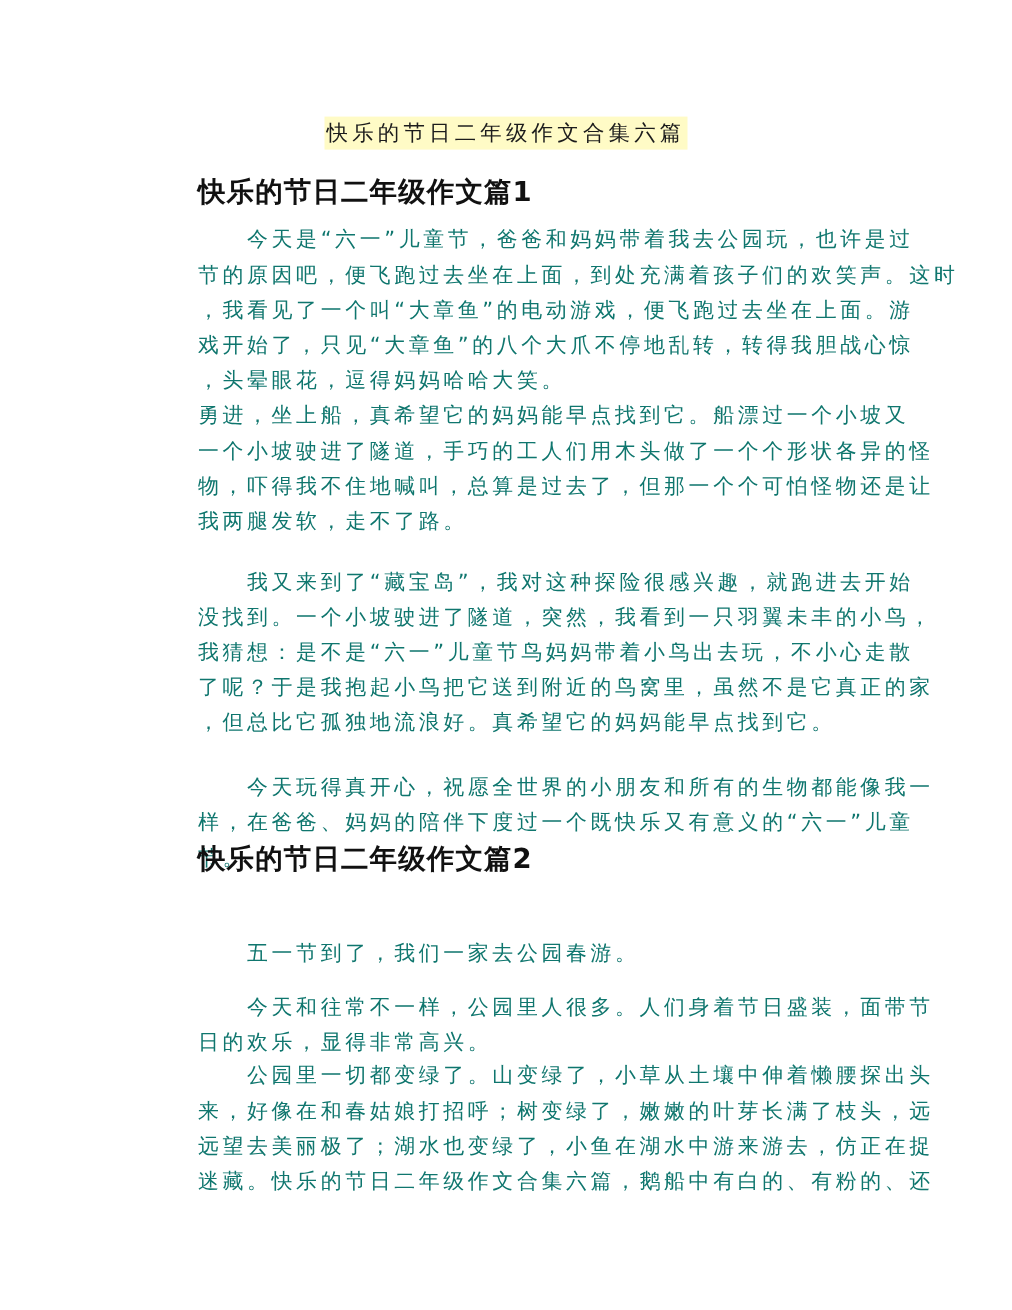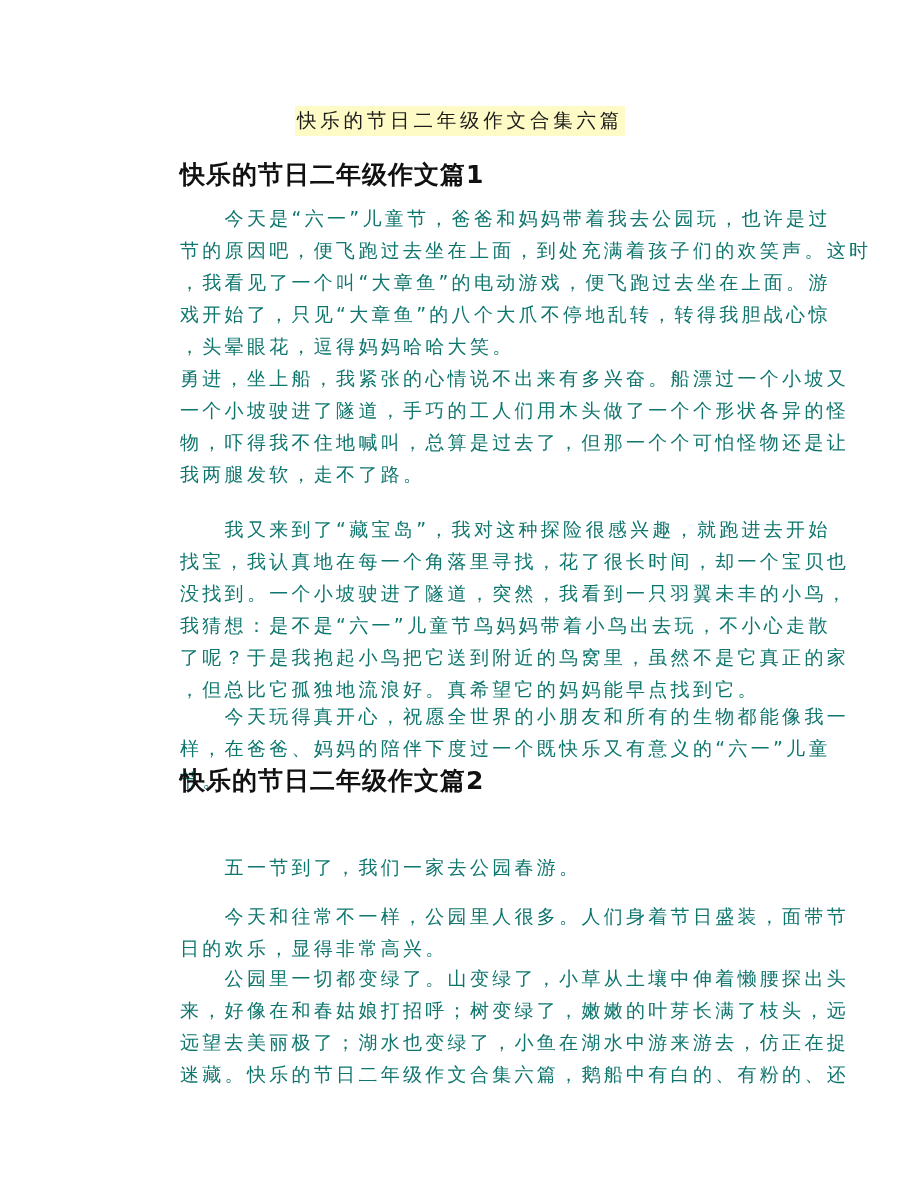--- a/index.html
+++ b/index.html
@@ -27,29 +27,28 @@
 
   <div class="para" style="top:202px;">
     <span class="line">　　今天是“六一”儿童节，爸爸和妈妈带着我去公园玩，也许是过</span>
     <span class="line">节的原因吧，便飞跑过去坐在上面，到处充满着孩子们的欢笑声。这时</span>
     <span class="line">，我看见了一个叫“大章鱼”的电动游戏，便飞跑过去坐在上面。游</span>
     <span class="line">戏开始了，只见“大章鱼”的八个大爪不停地乱转，转得我胆战心惊</span>
     <span class="line">，头晕眼花，逗得妈妈哈哈大笑。</span>
   </div>
 
   <div class="para" style="top:362px;">
-    <span class="line">勇进，坐上船，我紧张的心情说不出来有多兴奋。船漂过一个小坡又</span>
+    <span class="line">勇进，坐上船，真希望它的妈妈能早点找到它。船漂过一个小坡又</span>
     <span class="line">一个小坡驶进了隧道，手巧的工人们用木头做了一个个形状各异的怪</span>
     <span class="line">物，吓得我不住地喊叫，总算是过去了，但那一个个可怕怪物还是让</span>
     <span class="line">我两腿发软，走不了路。</span>
   </div>
 
   <div class="para" style="top:513px;">
     <span class="line">　　我又来到了“藏宝岛”，我对这种探险很感兴趣，就跑进去开始</span>
-    <span class="line">找宝，我认真地在每一个角落里寻找，花了很长时间，却一个宝贝也</span>
     <span class="line">没找到。一个小坡驶进了隧道，突然，我看到一只羽翼未丰的小鸟，</span>
     <span class="line">我猜想：是不是“六一”儿童节鸟妈妈带着小鸟出去玩，不小心走散</span>
     <span class="line">了呢？于是我抱起小鸟把它送到附近的鸟窝里，虽然不是它真正的家</span>
     <span class="line">，但总比它孤独地流浪好。真希望它的妈妈能早点找到它。</span>
   </div>
 
   <div class="para" style="top:700px;">
     <span class="line">　　今天玩得真开心，祝愿全世界的小朋友和所有的生物都能像我一</span>
     <span class="line">样，在爸爸、妈妈的陪伴下度过一个既快乐又有意义的“六一”儿童</span>
     <span class="line">节。</span>

